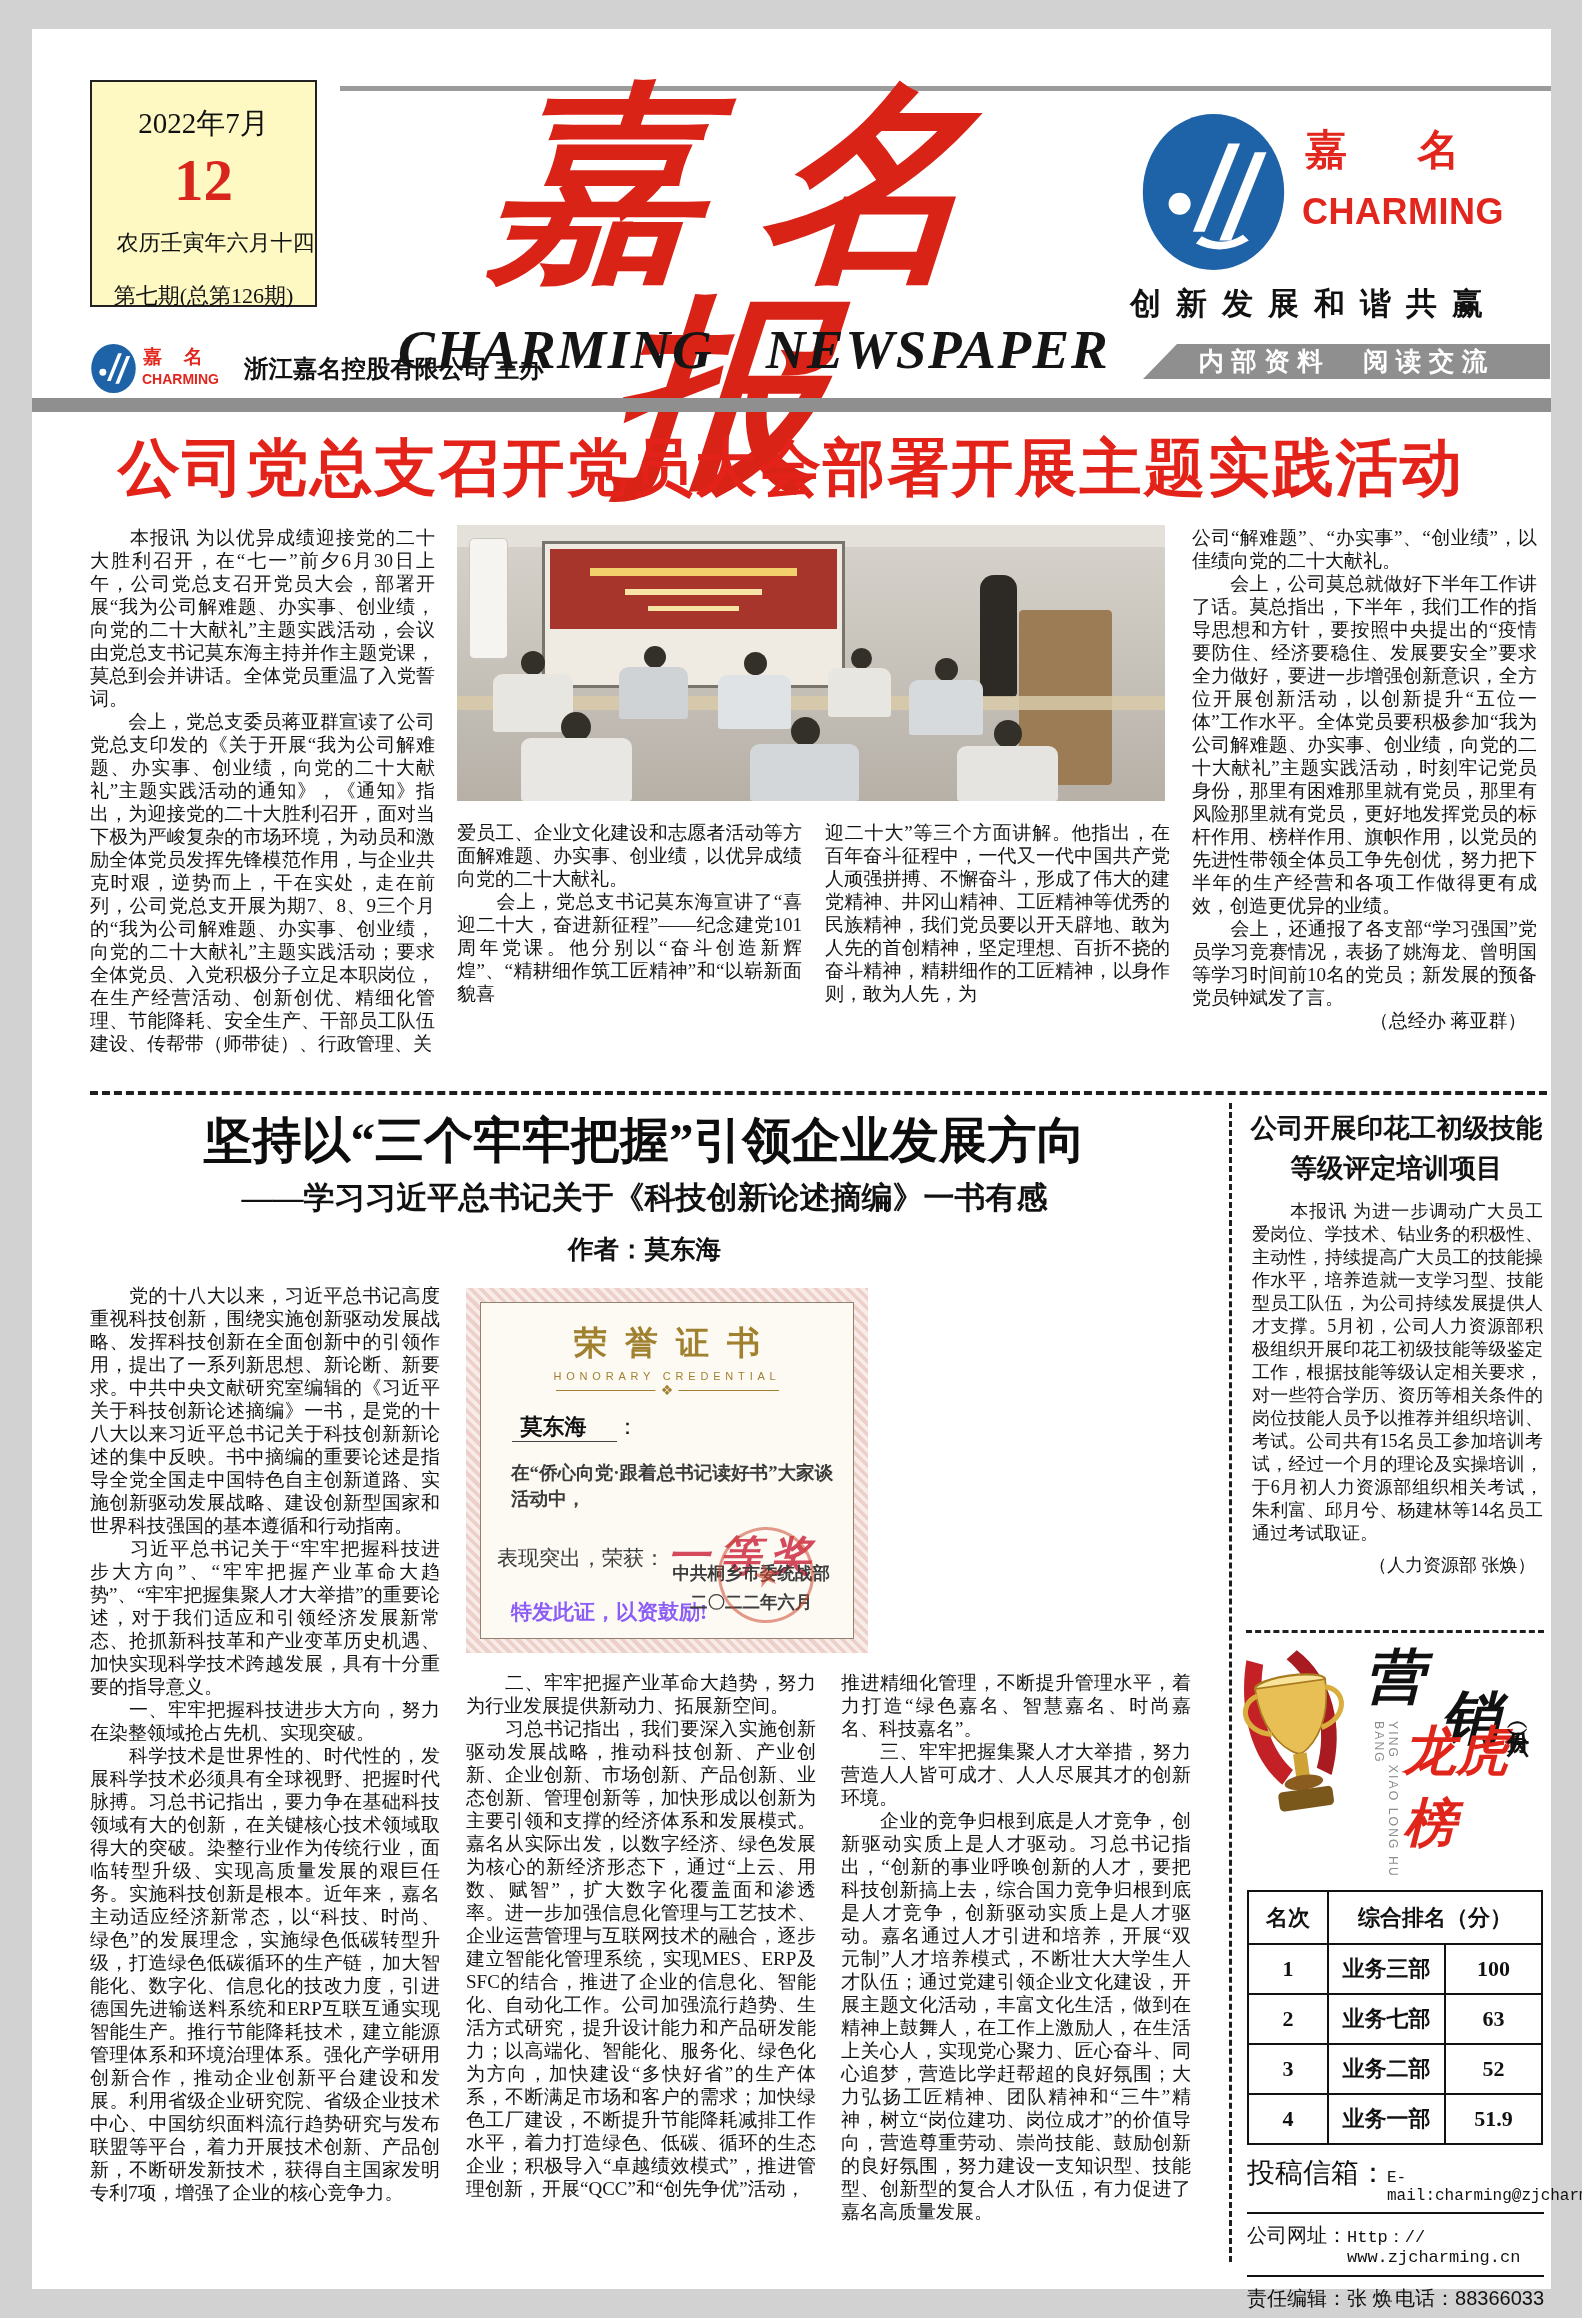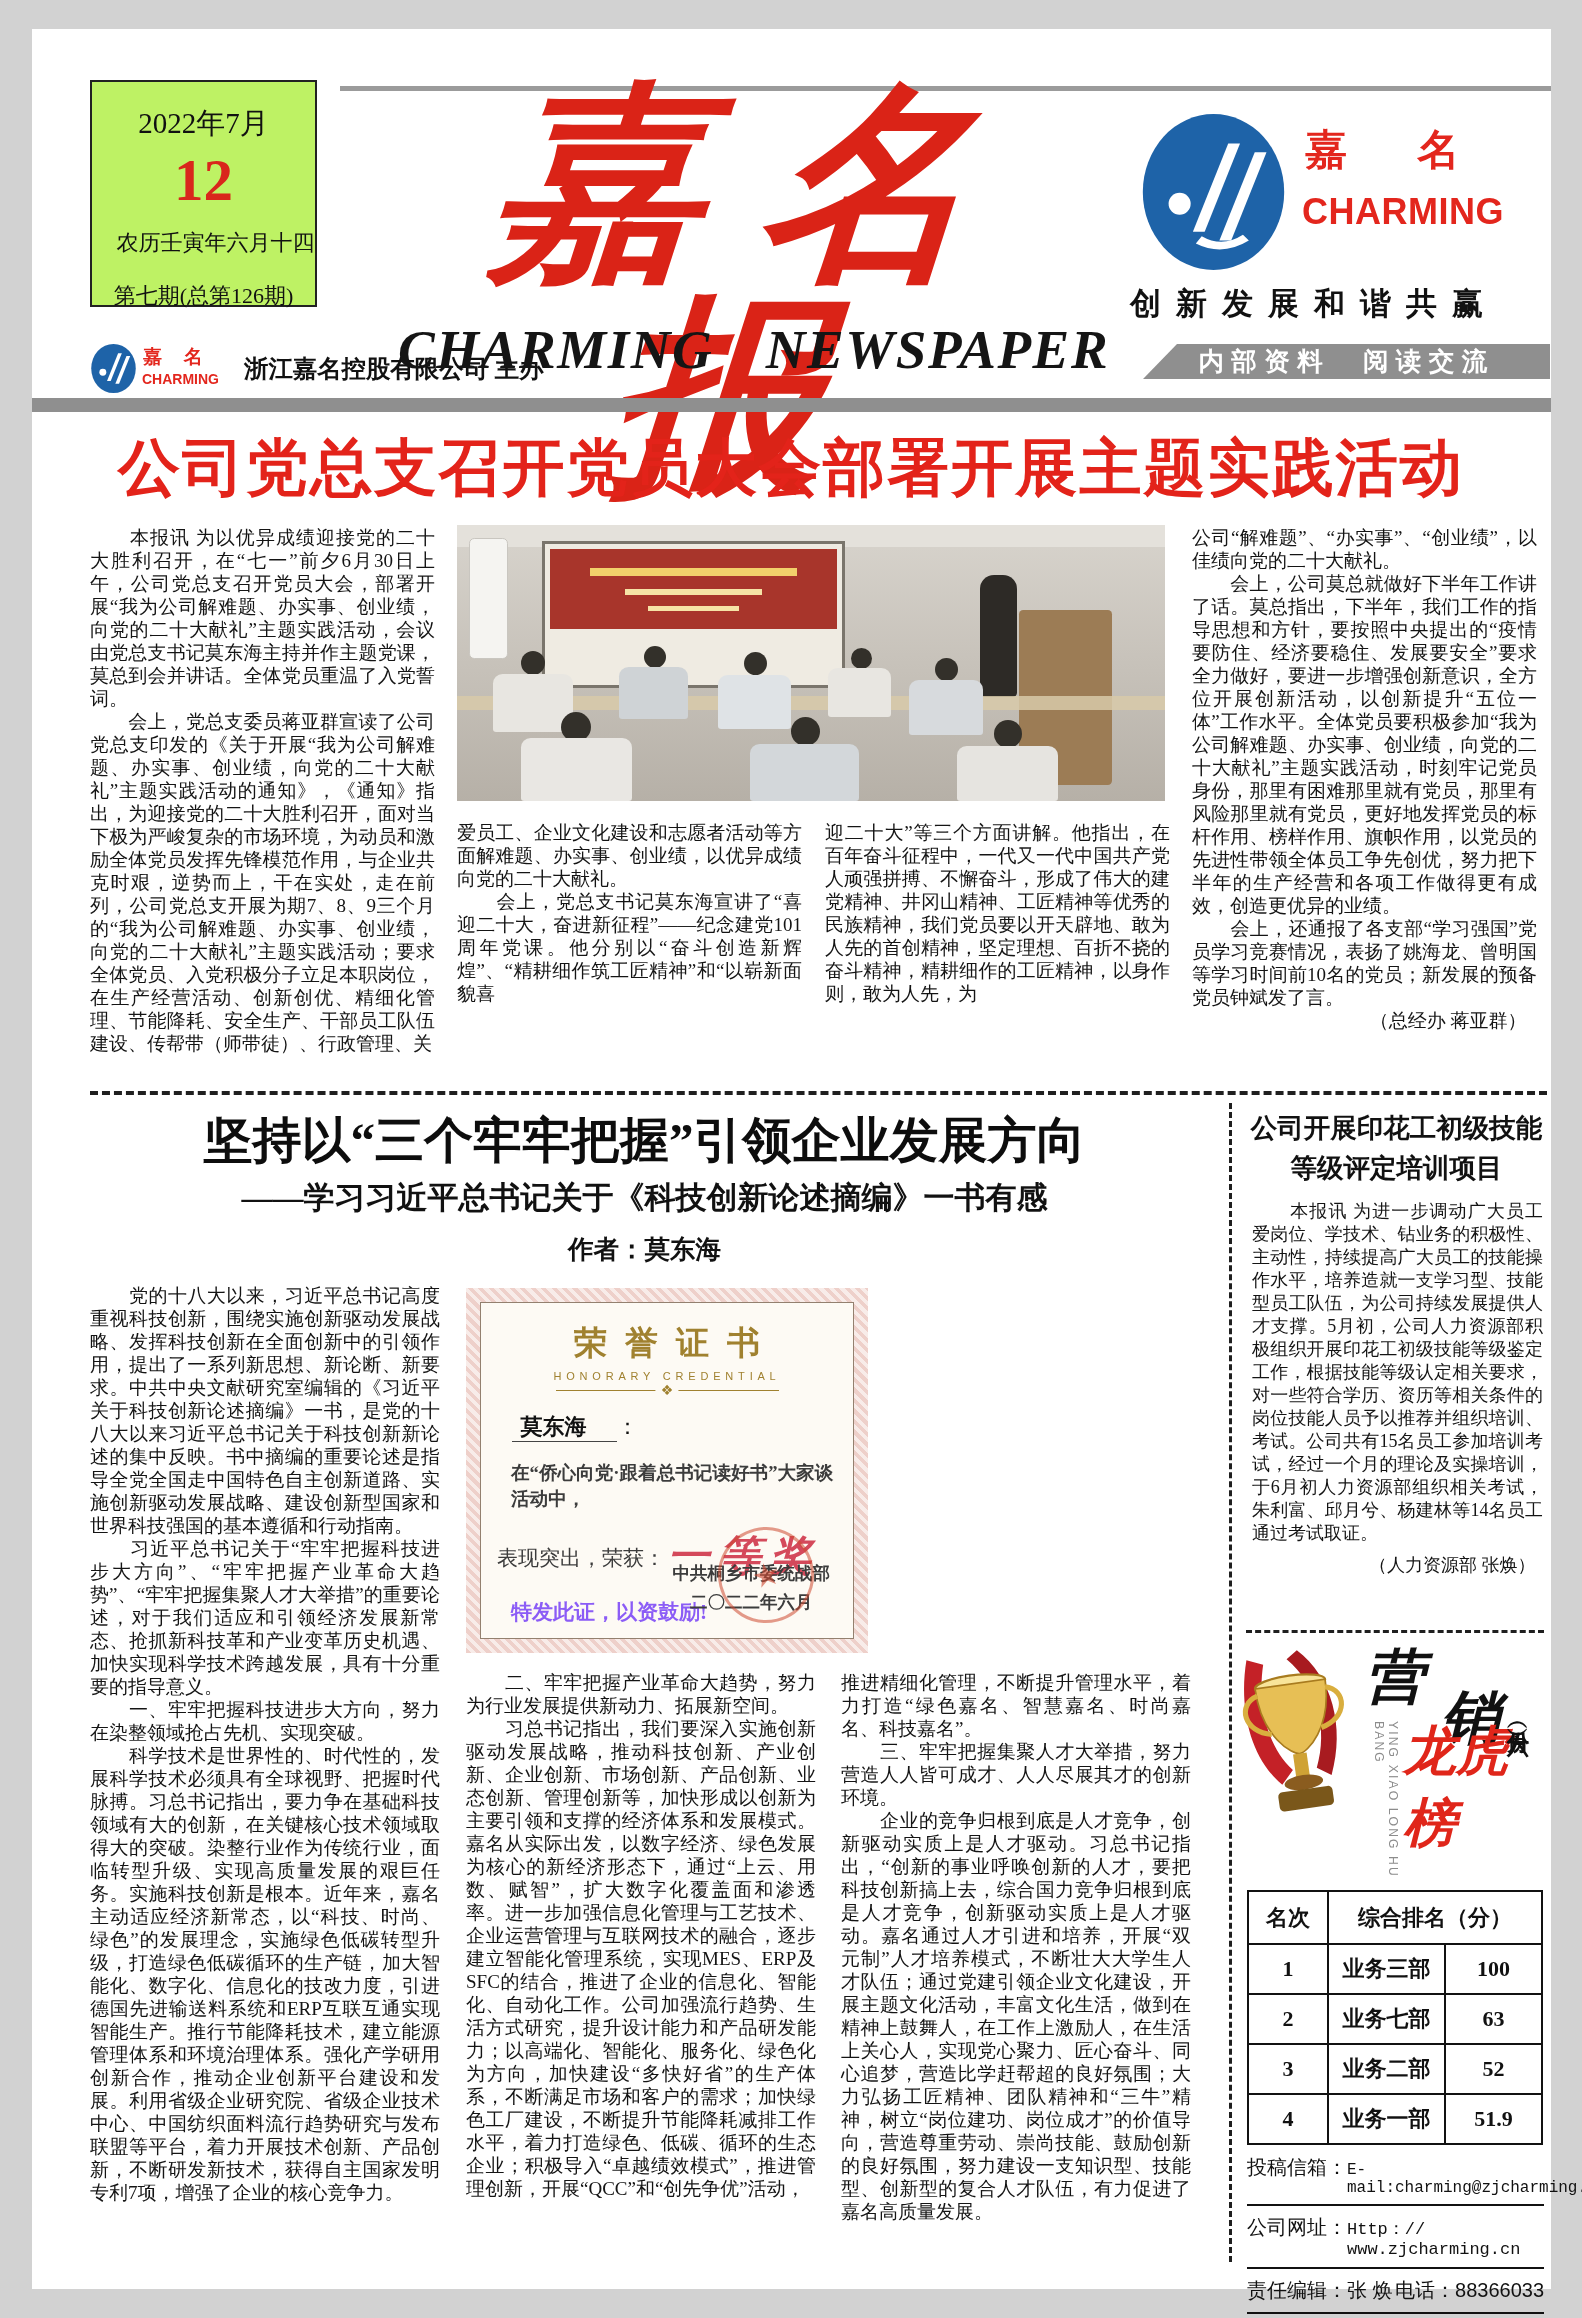--- a/index.html
+++ b/index.html
@@ -37,21 +37,21 @@
   .vert{writing-mode:vertical-rl;}
 </style>
 </head>
 <body>
 
 <div id="page">
   <div class="sheet"></div>
 
   <div class="abs" style="left:340px;top:86px;width:1211px;height:5.3px;background:#9b9b9b;"></div>
 
-  <div class="abs datebox" style="left:90px;top:80px;width:223px;height:223px;background:#bef264;">
+  <div class="abs datebox" style="left:90px;top:80px;width:223px;height:223px;background:#fef9c3;">
     <div style="margin-top:22px;font-size:29px;">2022年7月</div>
     <div style="margin-top:7.4px;font-size:59px;font-weight:bold;color:#d9261c;line-height:1;">12</div>
     <div style="margin-top:18px;font-size:22px;padding-left:24px;">农历壬寅年六月十四</div>
     <div style="margin-top:23px;font-size:22px;">第七期(总第126期)</div>
   </div>
 
   <div class="abs masthead" style="left:361px;top:80px;width:785px;font-size:212px;letter-spacing:58px;text-align:center;">嘉名报</div>
 
   <div class="abs" style="left:1130px;top:103px;width:419px;height:244px;">
     <svg class="abs" style="left:8px;top:8px;" width="151" height="162" viewBox="0 0 100 110">
@@ -226,21 +226,21 @@
     <tr>
       <td style="height:46px;">4</td>
       <td>业务一部</td>
       <td>51.9</td>
     </tr>
   </tbody>
     </table>
 
   <div class="abs" style="left:1247px;top:2145px;width:297px;">
     <div class="footrow">
-      <span class="sans" style="font-size:20px;white-space:nowrap;">投稿信箱：</span>
+      <span class="sans" style="font-size:28px;white-space:nowrap;">投稿信箱：</span>
       <span class="mono" style="font-size:16px;">E-mail:charming@zjcharming.cn</span>
     </div>
     <div class="footrow">
       <span class="sans" style="font-size:20px;white-space:nowrap;">公司网址：</span>
       <span class="mono" style="font-size:17px;">Http：// www.zjcharming.cn</span>
     </div>
     <div class="footrow">
       <span class="sans" style="font-size:20px;white-space:nowrap;">责任编辑：</span>
       <span class="sans" style="font-size:20px;white-space:nowrap;">张 焕</span>
       <span class="sans" style="font-size:20px;margin-left:auto;white-space:nowrap;">电话：88366033</span>

